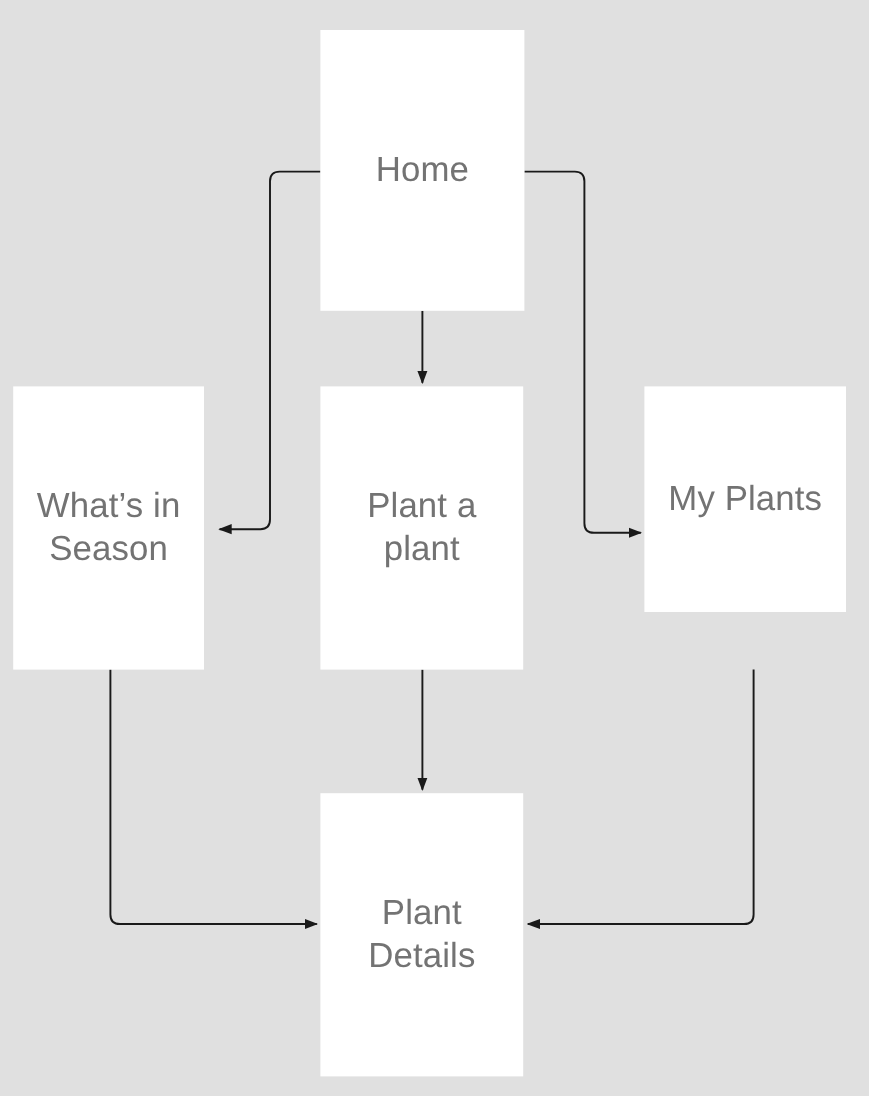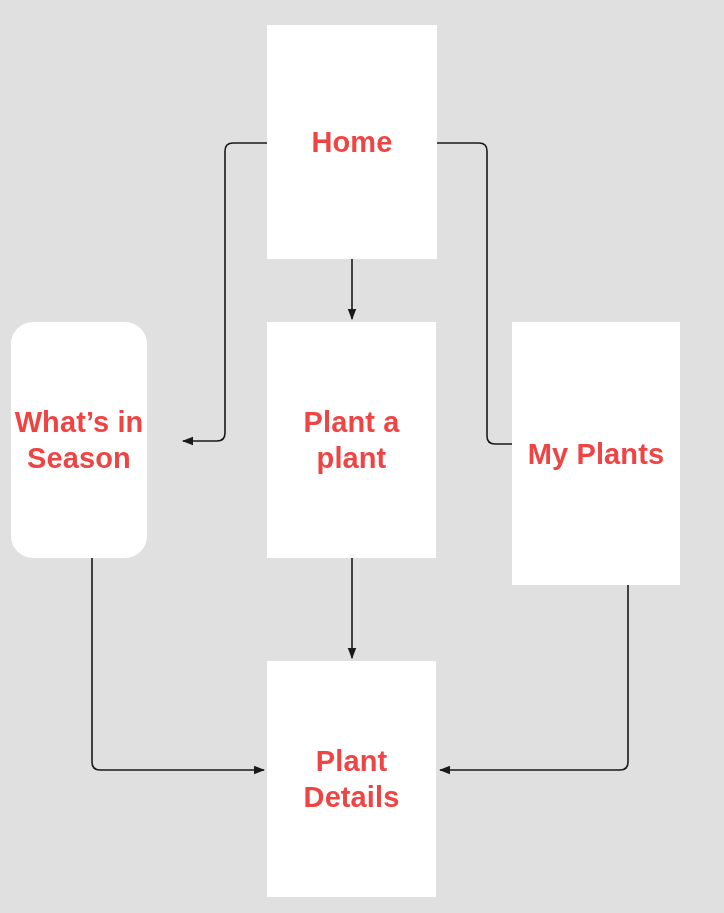--- a/index.html
+++ b/index.html
@@ -19,32 +19,31 @@
     height: 913px;
     background: #e0e0e0;
   }
   .node {
     position: absolute;
     background: #ffffff;
     display: flex;
     align-items: center;
     justify-content: center;
     text-align: center;
-    color: #ef4444;
+    color: #737373;
     font-size: 29px;
     line-height: 36px;
     letter-spacing: 0.1px;
     white-space: pre-line;
-    font-weight: bold;
     -webkit-font-smoothing: antialiased;
   }
   #node-home      { left: 267px; top: 25px;  width: 170px; height: 234px; }
-  #node-season    { left: 11px;  top: 322px; width: 136px; height: 236px; border-radius: 22px; }
+  #node-season    { left: 11px;  top: 322px; width: 159px; height: 236px; }
   #node-find      { left: 267px; top: 322px; width: 169px; height: 236px; }
-  #node-myplants  { left: 512px; top: 322px; width: 168px; height: 263px; }
+  #node-myplants  { left: 537px; top: 322px; width: 168px; height: 188px; }
   #node-details   { left: 267px; top: 661px; width: 169px; height: 236px; }
 
   #edges {
     position: absolute;
     left: 0;
     top: 0;
     width: 724px;
     height: 913px;
     pointer-events: none;
   }

